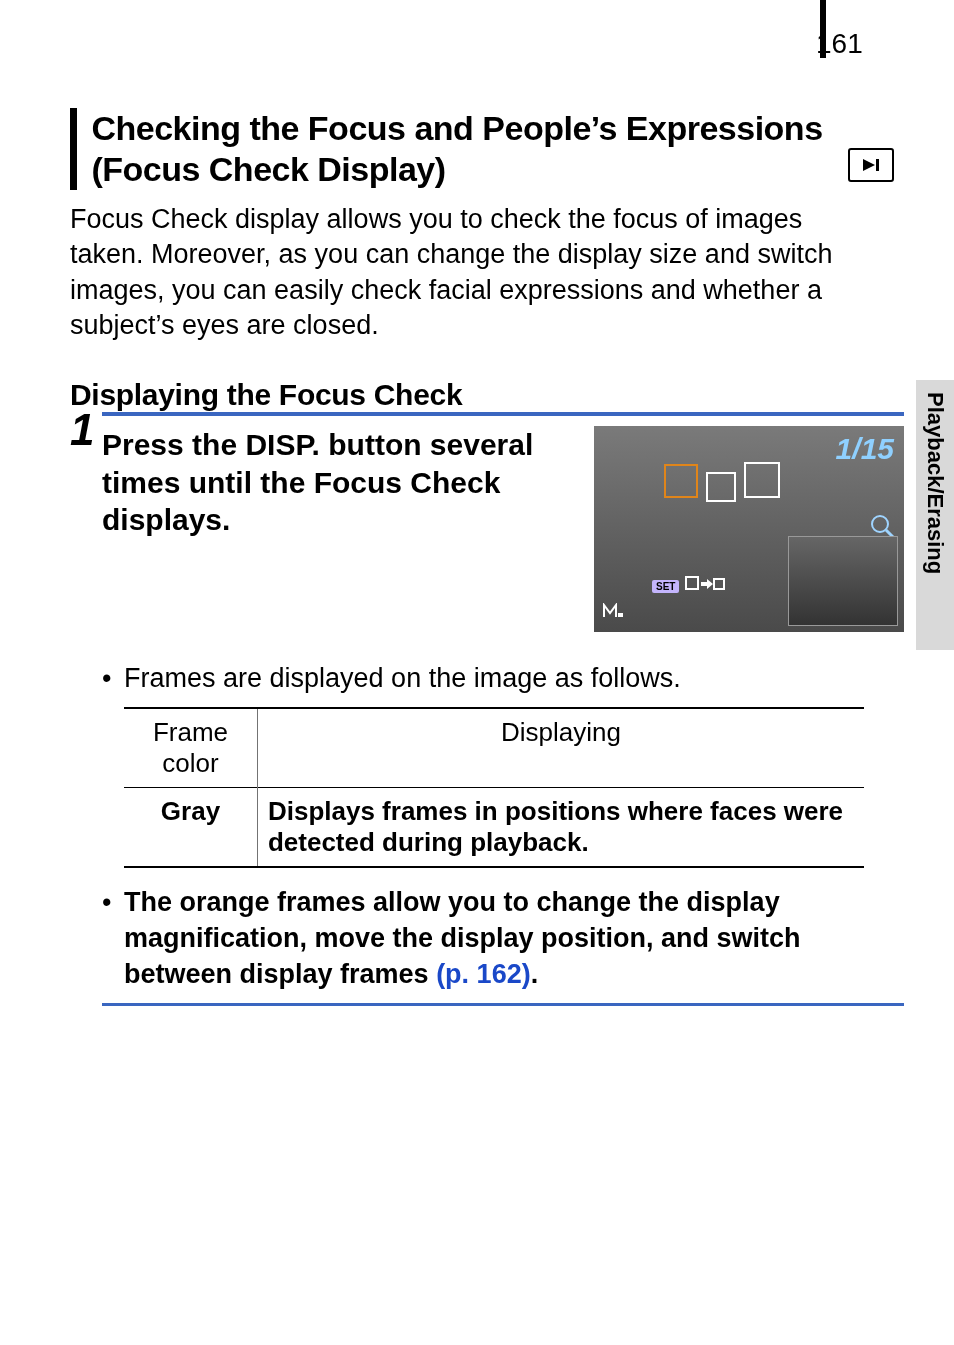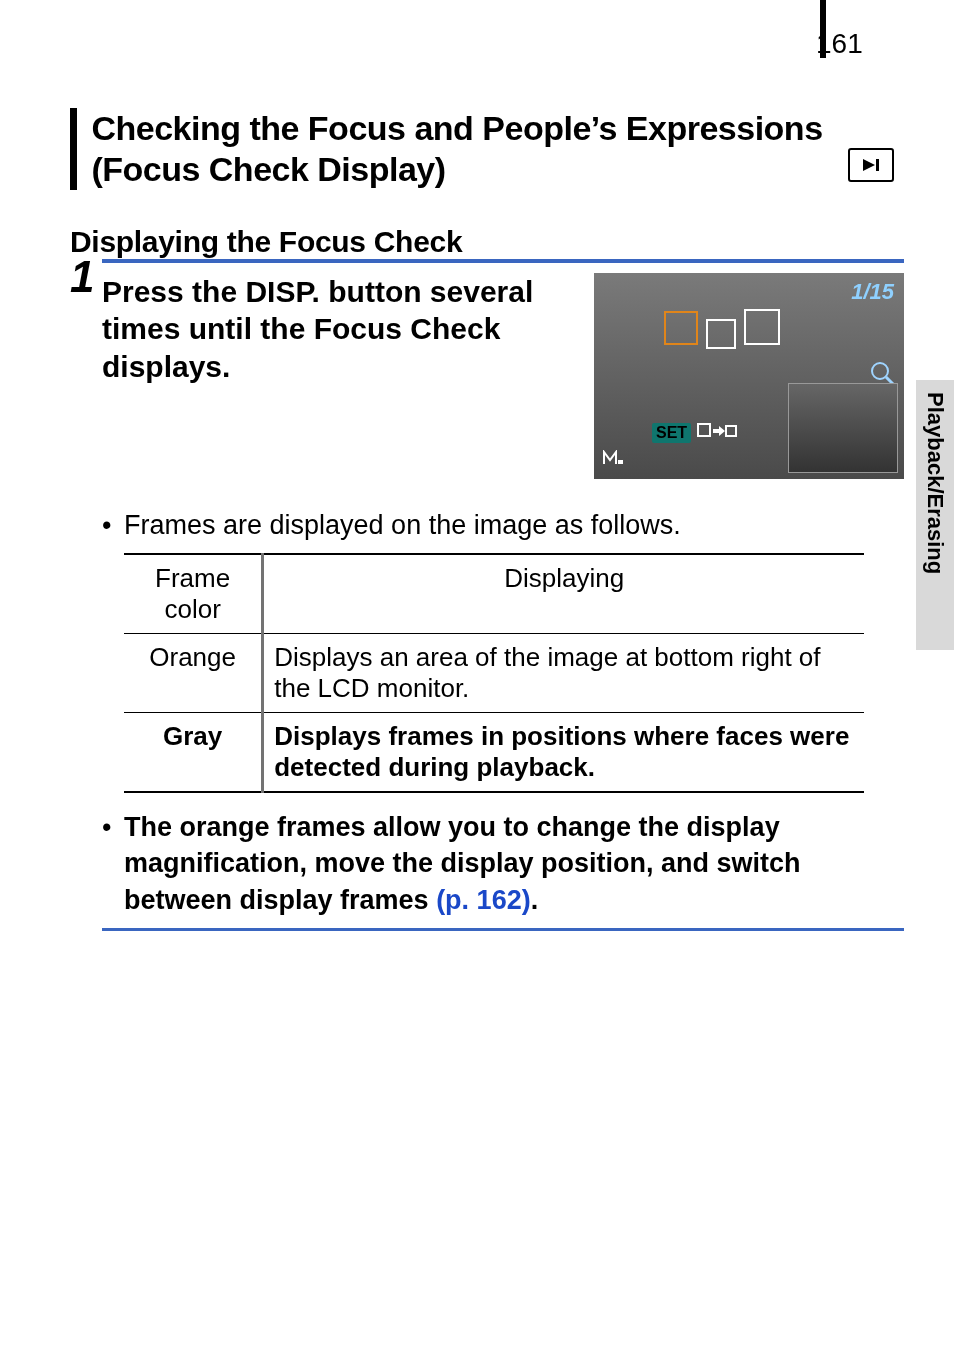--- a/index.html
+++ b/index.html
@@ -1,56 +1,56 @@
 <!DOCTYPE html>
 <html><head>
 <meta charset="utf-8">
 <style>
   * { box-sizing: border-box; margin: 0; padding: 0; }
   html, body { width: 954px; height: 1345px; background: #fff; font-family: Arial, Helvetica, sans-serif; color: #000; }
   .page { position: relative; width: 954px; height: 1345px; padding: 30px 50px 30px 70px; }
   .topline { position: absolute; top: 0; left: 820px; width: 6px; height: 58px; background: #000; }
   .pagenum { position: absolute; top: 28px; left: 816px; font-size: 28px; }
-  .section-heading { display: flex; align-items: flex-start; margin-top: 78px; margin-bottom: 35px; justify-content: space-between; }
+  .section-heading { display: flex; align-items: flex-start; margin-top: 78px; margin-bottom: 12px; justify-content: space-between; }
   .section-heading .bar { width: 10px; background: #000; align-self: stretch; margin-right: 14px; }
   .section-heading .title { font-weight: 900; font-size: 34px; line-height: 1.2; letter-spacing: -0.5px; }
   .playback-icon { position: absolute; right: 60px; top: 148px; width: 46px; height: 34px; border: 2px solid #000; border-radius: 3px; display: flex; align-items: center; justify-content: center; }
   .playback-icon svg { width: 22px; height: 16px; }
   .intro { font-size: 27px; line-height: 1.32; margin-bottom: 34px; max-width: 800px; }
   .subhead { font-weight: 900; font-size: 30px; letter-spacing: -0.3px; }
   .step-wrap { display: flex; align-items: stretch; }
   .step-num-col { width: 32px; flex: 0 0 32px; }
   .step-num { font-style: italic; font-weight: 900; font-size: 44px; line-height: 1; margin-top: -4px; }
   .step-col { flex: 1; border-top: 4px solid #3a66c0; padding-top: 10px; }
   .step-head { display: flex; gap: 36px; }
   .step-text { font-weight: 900; font-size: 30px; line-height: 1.25; flex: 1; }
   .step-text .disp { font-weight: 900; }
   .screenshot { width: 310px; height: 206px; flex: 0 0 310px; background: #222; position: relative; overflow: hidden; }
-  .screenshot .count { position: absolute; top: 6px; right: 10px; color: #8fd0ff; font-size: 22px; font-style: italic; font-weight: 700; }
+  .screenshot .count { position: absolute; top: 6px; right: 10px; color: #8fd0ff; font-size: 30px; font-style: italic; font-weight: 700; }
   .screenshot .mag { position: absolute; right: 8px; top: 88px; width: 26px; height: 26px; }
   .screenshot .setrow { position: absolute; left: 58px; bottom: 36px; display: flex; align-items: center; gap: 6px; }
-  .screenshot .setbox { background:#0f766e; color:#000; font-weight:700; font-size:16px; padding:1px 4px; border-radius:2px; }
+  .screenshot .setbox { background:#c4b5fd; color:#000; font-weight:700; font-size:10px; padding:1px 4px; border-radius:2px; }
   .screenshot .sqtrans { display:inline-block; }
   .screenshot .sqtrans svg { width: 40px; height: 16px; }
   .screenshot .corner { position:absolute; left:8px; bottom:8px; color:#fff; font-size:20px; font-weight:900; }
   .screenshot .inset { position:absolute; right:6px; bottom:6px; width:110px; height:90px; background:linear-gradient(#666,#333); border:1px solid #999; }
   .screenshot .bgphoto { position:absolute; inset:0; background: linear-gradient(#7a7a7a,#4a4a4a); }
   .screenshot .fframe { position:absolute; border:2px solid #fff; }
   .screenshot .fframe.orange { border-color: #e0851a; }
   .bul { display: flex; font-size: 27px; line-height: 1.35; margin-top: 28px; }
   .bul .dot { flex:0 0 22px; }
   .bul .txt { flex:1; }
   table { border-collapse: collapse; width: 740px; margin-left: 22px; margin-top: 10px; font-size: 26px; }
   th, td { text-align: left; vertical-align: top; padding: 8px 10px; }
   th { font-weight: 400; text-align: center; }
   td.fc { text-align: center; }
   tr { border-top: 1px solid #000; }
   tr:first-child { border-top: 2px solid #000; }
   tr.bot { border-bottom: 2px solid #000; font-weight: bold; }
-  td.sep, th.sep { border-right: 3px solid #737373; }
+  td.sep, th.sep { border-right: 1px solid #737373; }
   .closing { display:flex; font-size:27px; line-height:1.35; margin-top:16px; margin-left:0; }
   .closing .dot { flex:0 0 22px; }
   .closing .txt { flex:1;font-weight:bold; }
   .pref { color:#1a48c8; }
   .bottom-line { border-top: 3px solid #3a66c0; margin-top: 10px; margin-left: 32px; }
   .side-tab { position: absolute; right: 0; top: 380px; width: 38px; height: 270px; background: #d9d9d9; }
   .side-label { position: absolute; right: 6px; top: 392px; font-size: 22px; font-weight: 700; writing-mode: vertical-rl; }
 </style>
 </head>
 <body>
@@ -67,20 +67,21 @@
     <div class="title">Checking the Focus and People’s Expressions (Focus Check Display)</div>
   </div>
 
   <div class="playback-icon">
     <svg viewBox="0 0 22 16">
         <polygon points="3,2 15,8 3,14" fill="#000"></polygon>
         <rect x="16" y="2" width="3" height="12" fill="#000"></rect>
       </svg>
   </div>
 
+  <p class="intro">Focus Check display allows you to check the focus of images taken. Moreover, as you can change the display size and switch images, you can easily check facial expressions and whether a subject’s eyes are closed.</p>
 
   <div class="subhead">Displaying the Focus Check</div>
 
   <div class="step-wrap">
     <div class="step-num-col">
       <div class="step-num">1</div>
     </div>
     <div class="step-col">
       <div class="step-head">
         <div class="step-text">
@@ -122,24 +123,20 @@
         <div class="dot">•</div>
         <div class="txt">Frames are displayed on the image as follows.</div>
       </div>
 
       <table>
         <tbody>
             <tr>
           <th class="sep">Frame color</th>
           <th>Displaying</th>
         </tr>
-        <tr>
-          <td class="fc sep">Orange</td>
-          <td>Displays an area of the image at bottom right of the LCD monitor.</td>
-        </tr>
         <tr class="bot">
           <td class="fc sep">Gray</td>
           <td>Displays frames in positions where faces were detected during playback.</td>
         </tr>
       </tbody>
         </table>
 
       <div class="closing">
         <div class="dot">•</div>
         <div class="txt">

